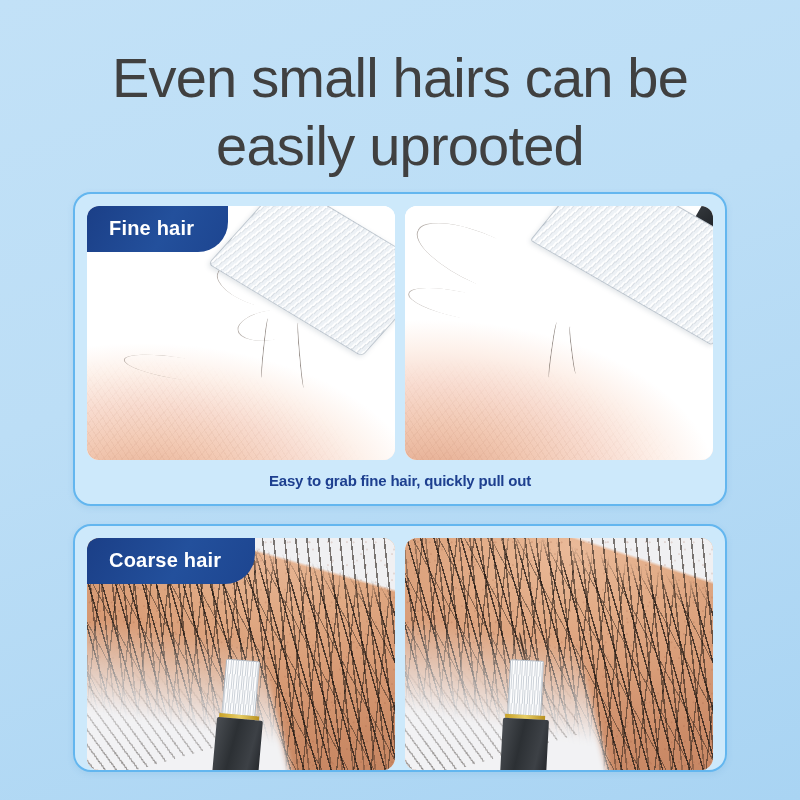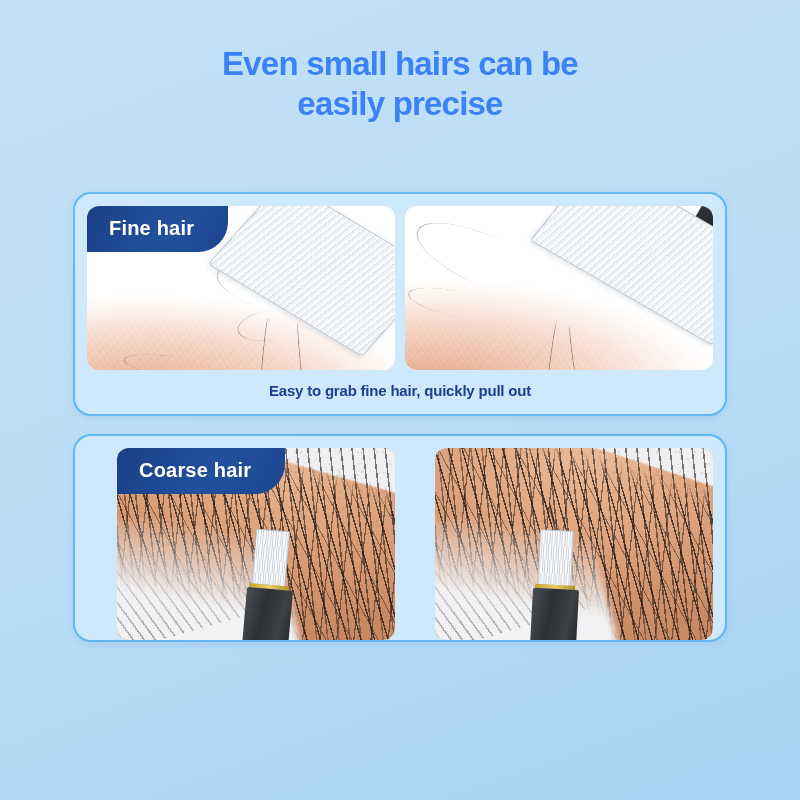--- a/index.html
+++ b/index.html
@@ -18,23 +18,23 @@
   }
 
   
   .headline {
     width: 100%;
     padding: 44px 60px 0 60px;
     text-align: center;
   }
   .headline-line {
     display: block;
-    color: #3b82f6;
-    font-size: 33px;
-    font-weight: bold;
+    color: #404040;
+    font-size: 56px;
+    font-weight: normal;
     letter-spacing: -0.8px;
     line-height: 1.22;
   }
 
   
   .cards {
     position: absolute;
     left: 73px;
     top: 192px;
     width: 654px;
@@ -51,26 +51,26 @@
   .card + .card { margin-top: 18px; }
 
   .panels {
     display: flex;
     gap: 10px;
   }
 
   .panel {
     position: relative;
     flex: 1 1 0;
-    height: 164px;
+    height: 254px;
     border-radius: 12px;
     overflow: hidden;
     background: #ffffff;
   }
-  .card-coarse .panel { height: 192px; margin-left: 30px; }
+  .card-coarse .panel { height: 232px; }
 
   .panel-media {
     position: absolute;
     inset: 0;
     overflow: hidden;
   }
 
   
   .badge {
     position: absolute;
@@ -287,21 +287,21 @@
     width: 2px; height: 34px;
     background: linear-gradient(180deg, rgba(30,22,18,0.9), rgba(30,22,18,0.5));
     border-radius: 50%;
   }
 </style>
 </head>
 <body>
 
 <div class="headline">
   <span class="headline-line">Even small hairs can be</span>
-  <span class="headline-line">easily precise</span>
+  <span class="headline-line">easily uprooted</span>
 </div>
 
 <div class="cards">
 
   <div class="card card-fine">
     <div class="panels">
 
       <div class="panel">
         <div class="panel-media">
           <div class="scene-fine"></div>

